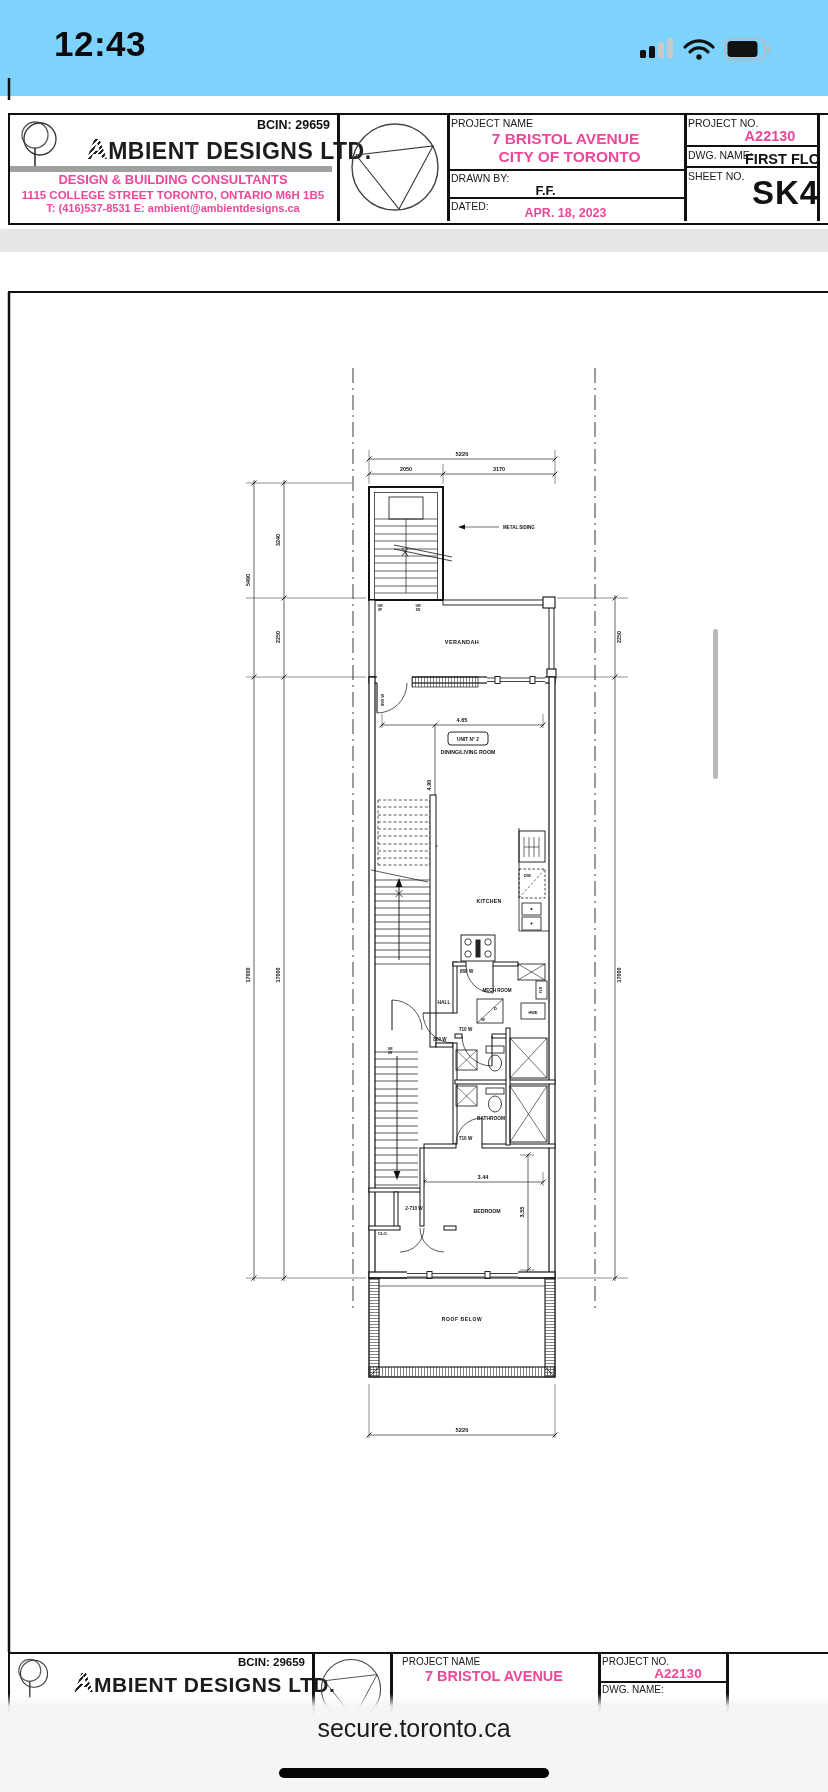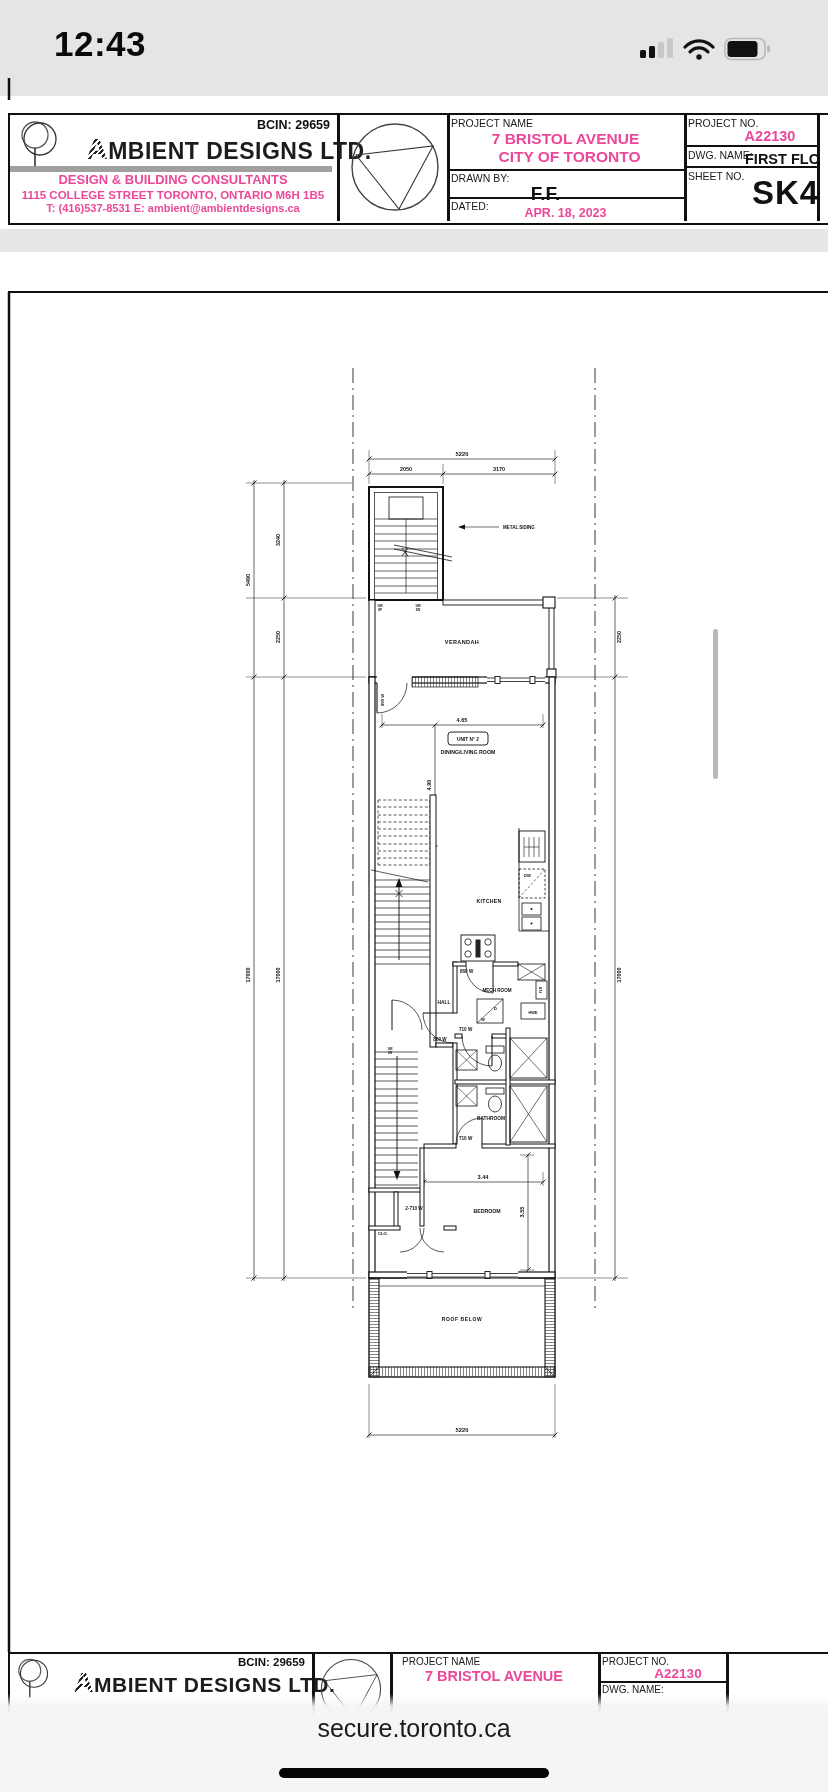--- a/index.html
+++ b/index.html
@@ -1,20 +1,20 @@
 <!DOCTYPE html>
 <html><head>
 <meta charset="utf-8">
 <style>
   html,body{margin:0;padding:0;background:#fff;}
   #screen{position:relative;width:828px;height:1792px;overflow:hidden;background:#fff;
           font-family:"Liberation Sans",sans-serif;color:#111;}
   .abs{position:absolute;}
   
-  #statusbar{left:0;top:0;width:828px;height:96px;background:#e5e5e5;}
+  #statusbar{left:0;top:0;width:828px;height:96px;background:#7dd3fc;}
   #time{left:54px;top:24px;font-size:35px;font-weight:600;letter-spacing:.5px;color:#0a0a0c;}
   
   #pagegap{left:0;top:229px;width:828px;height:23px;background:#e7e7e9;}
   
   .tb-frame{border:2px solid #101010;background:#fff;}
   .vdiv{width:3px;background:#101010;}
   .hline{height:2px;background:#101010;}
   .lbl{font-size:10.5px;font-weight:500;color:#1a1a1a;}
   .val-b{font-weight:700;color:#ec4899;}
   .ctr{text-align:center;}
@@ -83,21 +83,21 @@
   <svg class="abs" style="left:347px;top:119px;" width="96" height="96" viewBox="0 0 96 96">
     <circle cx="48" cy="48" r="43" fill="none" stroke="#444" stroke-width="1.4"></circle>
     <path d="M9 36 L86 27 L52 90 Z" fill="none" stroke="#333" stroke-width="1.1"></path>
   </svg>
 
   <div class="abs lbl" style="left:451px;top:117px;">PROJECT NAME</div>
   <div class="abs ctr val-b" style="left:447px;top:130px;width:237px;font-size:15.5px;">7 BRISTOL AVENUE</div>
   <div class="abs ctr val-b" style="left:447px;top:148px;width:245px;font-size:15.5px;">CITY OF TORONTO</div>
   <div class="abs hline" style="left:447px;top:169px;width:237px;"></div>
   <div class="abs lbl" style="left:451px;top:172px;">DRAWN BY:</div>
-  <div class="abs ctr" style="left:447px;top:183px;width:197px;font-size:19px;font-weight:600;">F.F.</div>
+  <div class="abs ctr" style="left:447px;top:183px;width:197px;font-size:13px;font-weight:600;">F.F.</div>
   <div class="abs hline" style="left:447px;top:197px;width:237px;"></div>
   <div class="abs lbl" style="left:451px;top:200px;">DATED:</div>
   <div class="abs ctr val-b" style="left:447px;top:206px;width:237px;font-size:12.5px;">APR. 18, 2023</div>
 
   <div class="abs lbl" style="left:688px;top:117px;">PROJECT NO.</div>
   <div class="abs ctr val-b" style="left:715px;top:128px;width:110px;font-size:14.5px;">A22130</div>
   <div class="abs hline" style="left:684px;top:145px;width:133px;"></div>
   <div class="abs lbl" style="left:688px;top:149px;">DWG. NAME:</div>
   <div class="abs" style="left:745px;top:151px;font-size:14.5px;font-weight:600;white-space:nowrap;">FIRST FLO</div>
   <div class="abs hline" style="left:684px;top:166px;width:133px;"></div>

